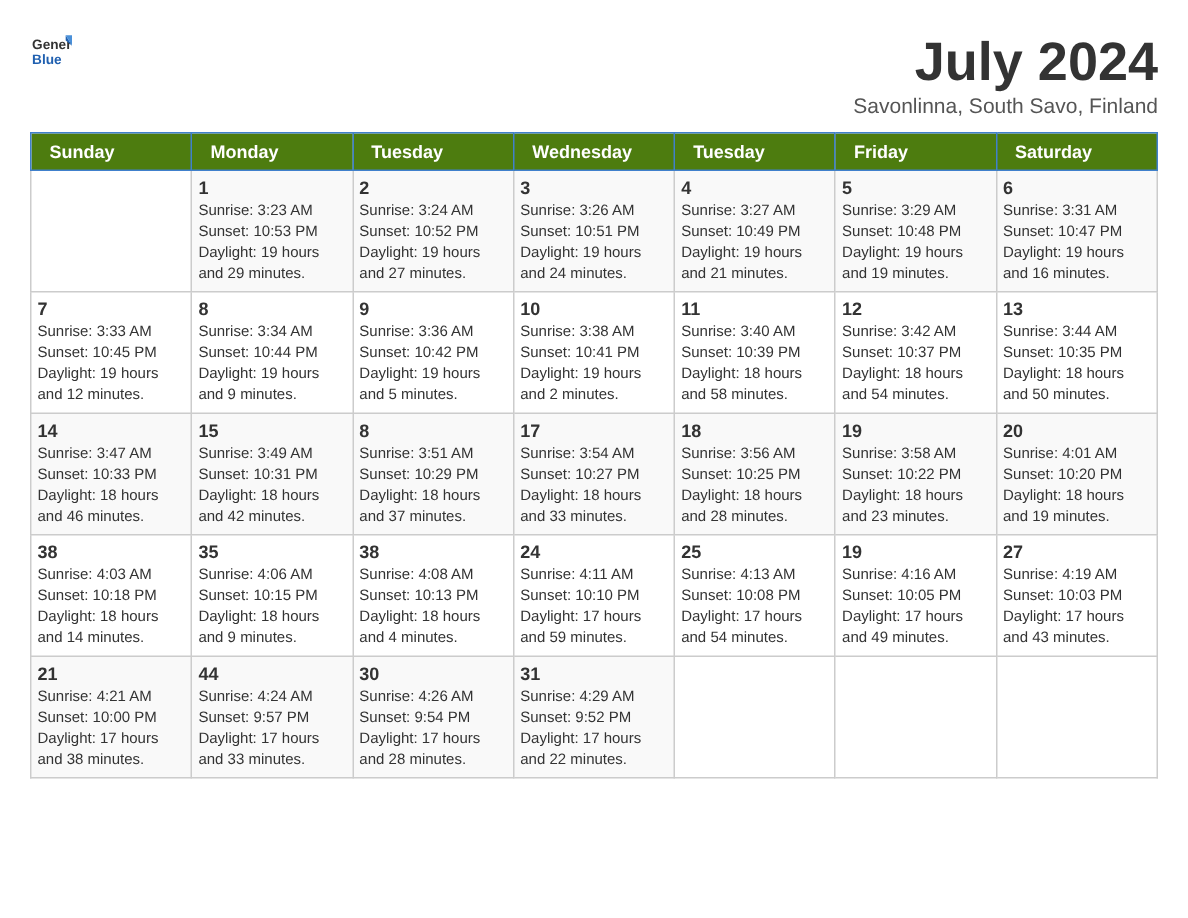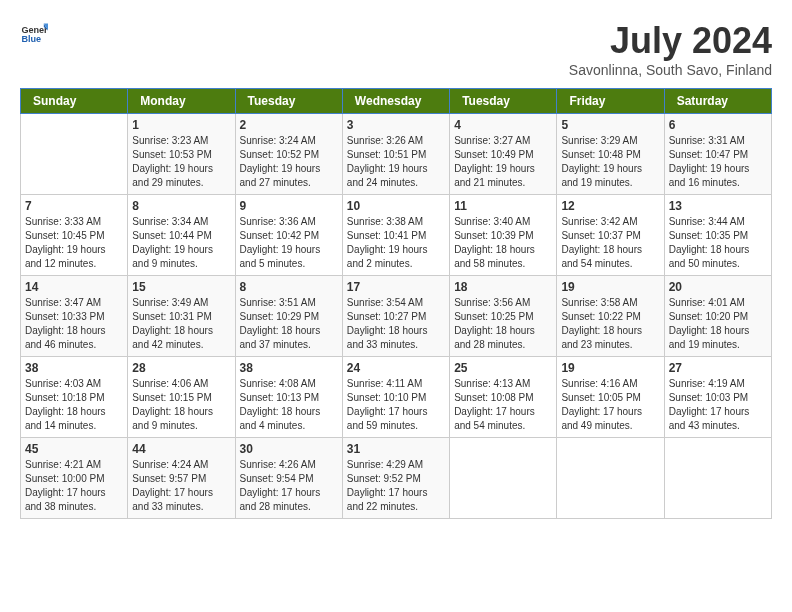--- a/index.html
+++ b/index.html
@@ -195,21 +195,21 @@
           <span class="day-number">20</span>
           <div class="day-info">Sunrise: 4:01 AM<br>Sunset: 10:20 PM<br>Daylight: 18 hours and 19 minutes.</div>
         </td>
       </tr>
       <tr>
         <td>
           <span class="day-number">38</span>
           <div class="day-info">Sunrise: 4:03 AM<br>Sunset: 10:18 PM<br>Daylight: 18 hours and 14 minutes.</div>
         </td>
         <td>
-          <span class="day-number">28</span>
+          <span class="day-number">35</span>
           <div class="day-info">Sunrise: 4:06 AM<br>Sunset: 10:15 PM<br>Daylight: 18 hours and 9 minutes.</div>
         </td>
         <td>
           <span class="day-number">38</span>
           <div class="day-info">Sunrise: 4:08 AM<br>Sunset: 10:13 PM<br>Daylight: 18 hours and 4 minutes.</div>
         </td>
         <td>
           <span class="day-number">24</span>
           <div class="day-info">Sunrise: 4:11 AM<br>Sunset: 10:10 PM<br>Daylight: 17 hours and 59 minutes.</div>
         </td>
@@ -221,21 +221,21 @@
           <span class="day-number">19</span>
           <div class="day-info">Sunrise: 4:16 AM<br>Sunset: 10:05 PM<br>Daylight: 17 hours and 49 minutes.</div>
         </td>
         <td>
           <span class="day-number">27</span>
           <div class="day-info">Sunrise: 4:19 AM<br>Sunset: 10:03 PM<br>Daylight: 17 hours and 43 minutes.</div>
         </td>
       </tr>
       <tr>
         <td>
-          <span class="day-number">45</span>
+          <span class="day-number">21</span>
           <div class="day-info">Sunrise: 4:21 AM<br>Sunset: 10:00 PM<br>Daylight: 17 hours and 38 minutes.</div>
         </td>
         <td>
           <span class="day-number">44</span>
           <div class="day-info">Sunrise: 4:24 AM<br>Sunset: 9:57 PM<br>Daylight: 17 hours and 33 minutes.</div>
         </td>
         <td>
           <span class="day-number">30</span>
           <div class="day-info">Sunrise: 4:26 AM<br>Sunset: 9:54 PM<br>Daylight: 17 hours and 28 minutes.</div>
         </td>

